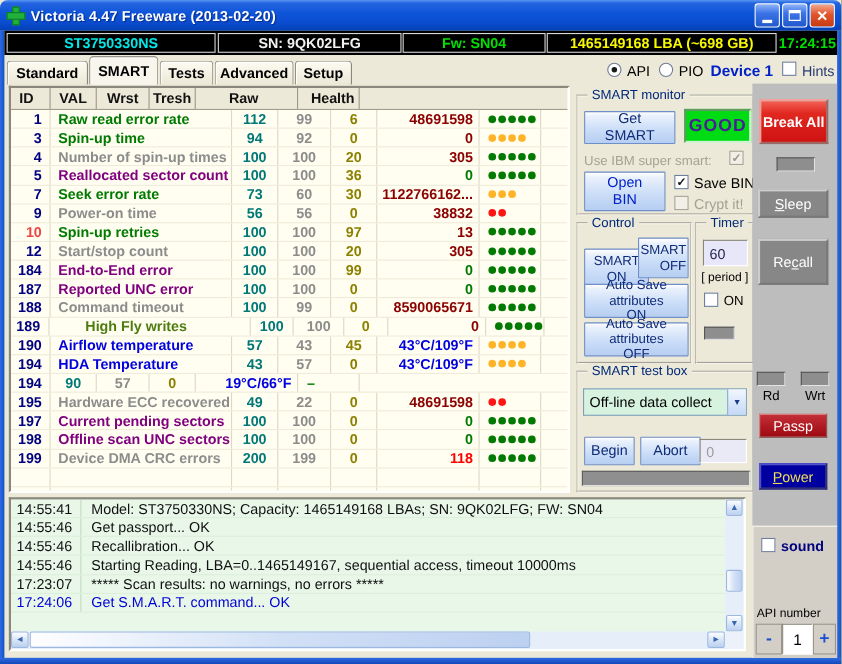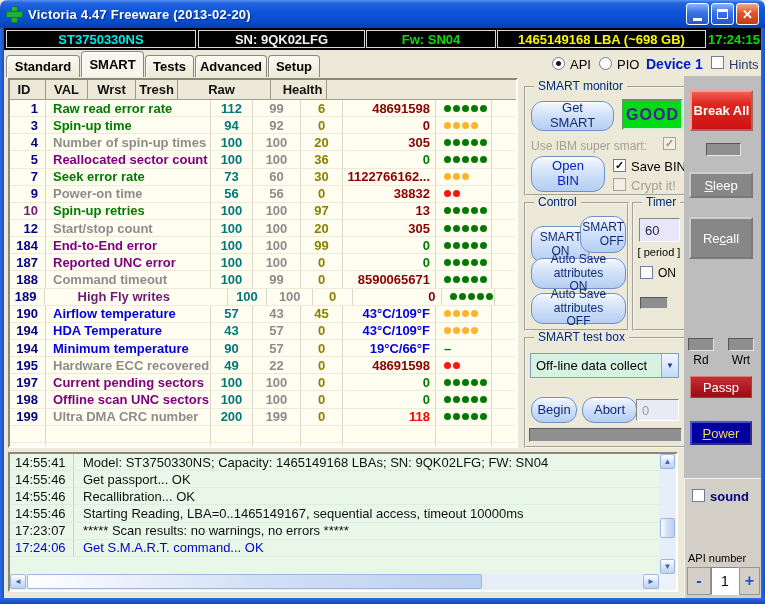--- a/index.html
+++ b/index.html
@@ -63,21 +63,21 @@
   .c4{width:42px;justify-content:center;}
   .c5{width:93px;justify-content:flex-end;padding-right:5px;}
   .c6{width:56px;padding-left:8px;}
   .c7{width:22px;border-right:none !important;}
   .dot7{width:7px;height:7px;border-radius:50%;margin-right:2px;flex:none;}
   
   .gbox{position:absolute;border:2px groove #F6F3E8;}
   .gcap{position:absolute;top:-9px;left:8px;background:#ECE9D8;padding:0 4px;
     font-size:12px;color:#00297A;white-space:nowrap;}
   .xpbtn{position:absolute;background:linear-gradient(180deg,#FFF 0%,#EAF1FC 12%,#CCDEF8 55%,#B6CEF2 100%);
-    border:1px solid #6E8FC9;border-radius:12px;color:#0F2B78;font-size:13px;
+    border:1px solid #6E8FC9;border-radius:1px;color:#0F2B78;font-size:13px;
     display:flex;align-items:center;justify-content:center;text-align:center;line-height:1.15;
     font-family:"Liberation Sans",sans-serif;padding:0 18px;}
   .xpbtn.sm{font-size:12px;}
   .good{position:absolute;background:#00DC14;border:2px solid;border-color:#5F9A5F #CFF2CF #CFF2CF #5F9A5F;
     color:#4c1d95;font-size:16px;font-weight:bold;letter-spacing:1px;
     display:flex;align-items:center;justify-content:center;}
   .tinput{position:absolute;background:#E7E7F9;border:1px solid;border-color:#8A887C #FFF #FFF #8A887C;
     font-size:13px;color:#25254E;display:flex;align-items:center;padding-left:5px;}
   .tinput.dis{color:#9C9C9C;background:#EAEAF6;}
   .combo{position:absolute;background:#D7F2DE;border:1px solid #7F9DB9;display:flex;align-items:center;}
@@ -269,21 +269,21 @@
           <div class="c3" style="color: rgb(140, 140, 140);">56</div>
           <div class="c4" style="color: rgb(139, 128, 0);">0</div>
           <div class="c5" style="color: rgb(139, 0, 0);">38832</div>
           <div class="c6">
             <div class="dot7" style="background: rgb(255, 20, 20);"></div>
             <div class="dot7" style="background: rgb(255, 20, 20);"></div>
           </div>
           <div class="c7"></div>
         </div>
         <div class="trow">
-          <div class="c0" style="color: #701a75;">10</div>
+          <div class="c0" style="color: #ef4444;">10</div>
           <div class="c1" style="color: rgb(0, 122, 0);">Spin-up retries</div>
           <div class="c2" style="color: rgb(0, 120, 120);">100</div>
           <div class="c3" style="color: rgb(140, 140, 140);">100</div>
           <div class="c4" style="color: rgb(139, 128, 0);">97</div>
           <div class="c5" style="color: rgb(139, 0, 0);">13</div>
           <div class="c6">
             <div class="dot7" style="background: rgb(0, 122, 0);"></div>
             <div class="dot7" style="background: rgb(0, 122, 0);"></div>
             <div class="dot7" style="background: rgb(0, 122, 0);"></div>
             <div class="dot7" style="background: rgb(0, 122, 0);"></div>
@@ -350,21 +350,21 @@
             <div class="dot7" style="background: rgb(0, 122, 0);"></div>
             <div class="dot7" style="background: rgb(0, 122, 0);"></div>
             <div class="dot7" style="background: rgb(0, 122, 0);"></div>
             <div class="dot7" style="background: rgb(0, 122, 0);"></div>
             <div class="dot7" style="background: rgb(0, 122, 0);"></div>
           </div>
           <div class="c7"></div>
         </div>
         <div class="trow">
           <div class="c0" style="color: rgb(0, 0, 128);">189</div>
-          <div class="c1" style="color: #701a75; margin-left: 26px;">High Fly writes</div>
+          <div class="c1" style="color: #4d7c0f; margin-left: 26px;">High Fly writes</div>
           <div class="c2" style="color: rgb(0, 120, 120);">100</div>
           <div class="c3" style="color: rgb(140, 140, 140);">100</div>
           <div class="c4" style="color: rgb(139, 128, 0);">0</div>
           <div class="c5" style="color: rgb(139, 0, 0);">0</div>
           <div class="c6">
             <div class="dot7" style="background: rgb(0, 122, 0);"></div>
             <div class="dot7" style="background: rgb(0, 122, 0);"></div>
             <div class="dot7" style="background: rgb(0, 122, 0);"></div>
             <div class="dot7" style="background: rgb(0, 122, 0);"></div>
             <div class="dot7" style="background: rgb(0, 122, 0);"></div>
@@ -396,21 +396,20 @@
           <div class="c6">
             <div class="dot7" style="background: rgb(255, 180, 40);"></div>
             <div class="dot7" style="background: rgb(255, 180, 40);"></div>
             <div class="dot7" style="background: rgb(255, 180, 40);"></div>
             <div class="dot7" style="background: rgb(255, 180, 40);"></div>
           </div>
           <div class="c7"></div>
         </div>
         <div class="trow">
           <div class="c0" style="color: rgb(0, 0, 128);">194</div>
-          <div class="c1" style="color: rgb(0, 0, 224);">Minimum temperature</div>
           <div class="c2" style="color: rgb(0, 120, 120);">90</div>
           <div class="c3" style="color: rgb(140, 140, 140);">57</div>
           <div class="c4" style="color: rgb(139, 128, 0);">0</div>
           <div class="c5" style="color: rgb(0, 0, 224);">19°C/66°F</div>
           <div class="c6">
             <div class="" style="color: rgb(0, 122, 0);">–</div>
           </div>
           <div class="c7"></div>
         </div>
         <div class="trow">
@@ -453,21 +452,21 @@
             <div class="dot7" style="background: rgb(0, 122, 0);"></div>
             <div class="dot7" style="background: rgb(0, 122, 0);"></div>
             <div class="dot7" style="background: rgb(0, 122, 0);"></div>
             <div class="dot7" style="background: rgb(0, 122, 0);"></div>
             <div class="dot7" style="background: rgb(0, 122, 0);"></div>
           </div>
           <div class="c7"></div>
         </div>
         <div class="trow">
           <div class="c0" style="color: rgb(0, 0, 128);">199</div>
-          <div class="c1" style="color: rgb(140, 140, 140);">Ultra DMA CRC number</div>
+          <div class="c1" style="color: rgb(140, 140, 140);">Device DMA CRC errors</div>
           <div class="c2" style="color: rgb(0, 120, 120);">200</div>
           <div class="c3" style="color: rgb(140, 140, 140);">199</div>
           <div class="c4" style="color: rgb(139, 128, 0);">0</div>
           <div class="c5" style="color: rgb(255, 0, 0);">118</div>
           <div class="c6">
             <div class="dot7" style="background: rgb(0, 122, 0);"></div>
             <div class="dot7" style="background: rgb(0, 122, 0);"></div>
             <div class="dot7" style="background: rgb(0, 122, 0);"></div>
             <div class="dot7" style="background: rgb(0, 122, 0);"></div>
             <div class="dot7" style="background: rgb(0, 122, 0);"></div>

